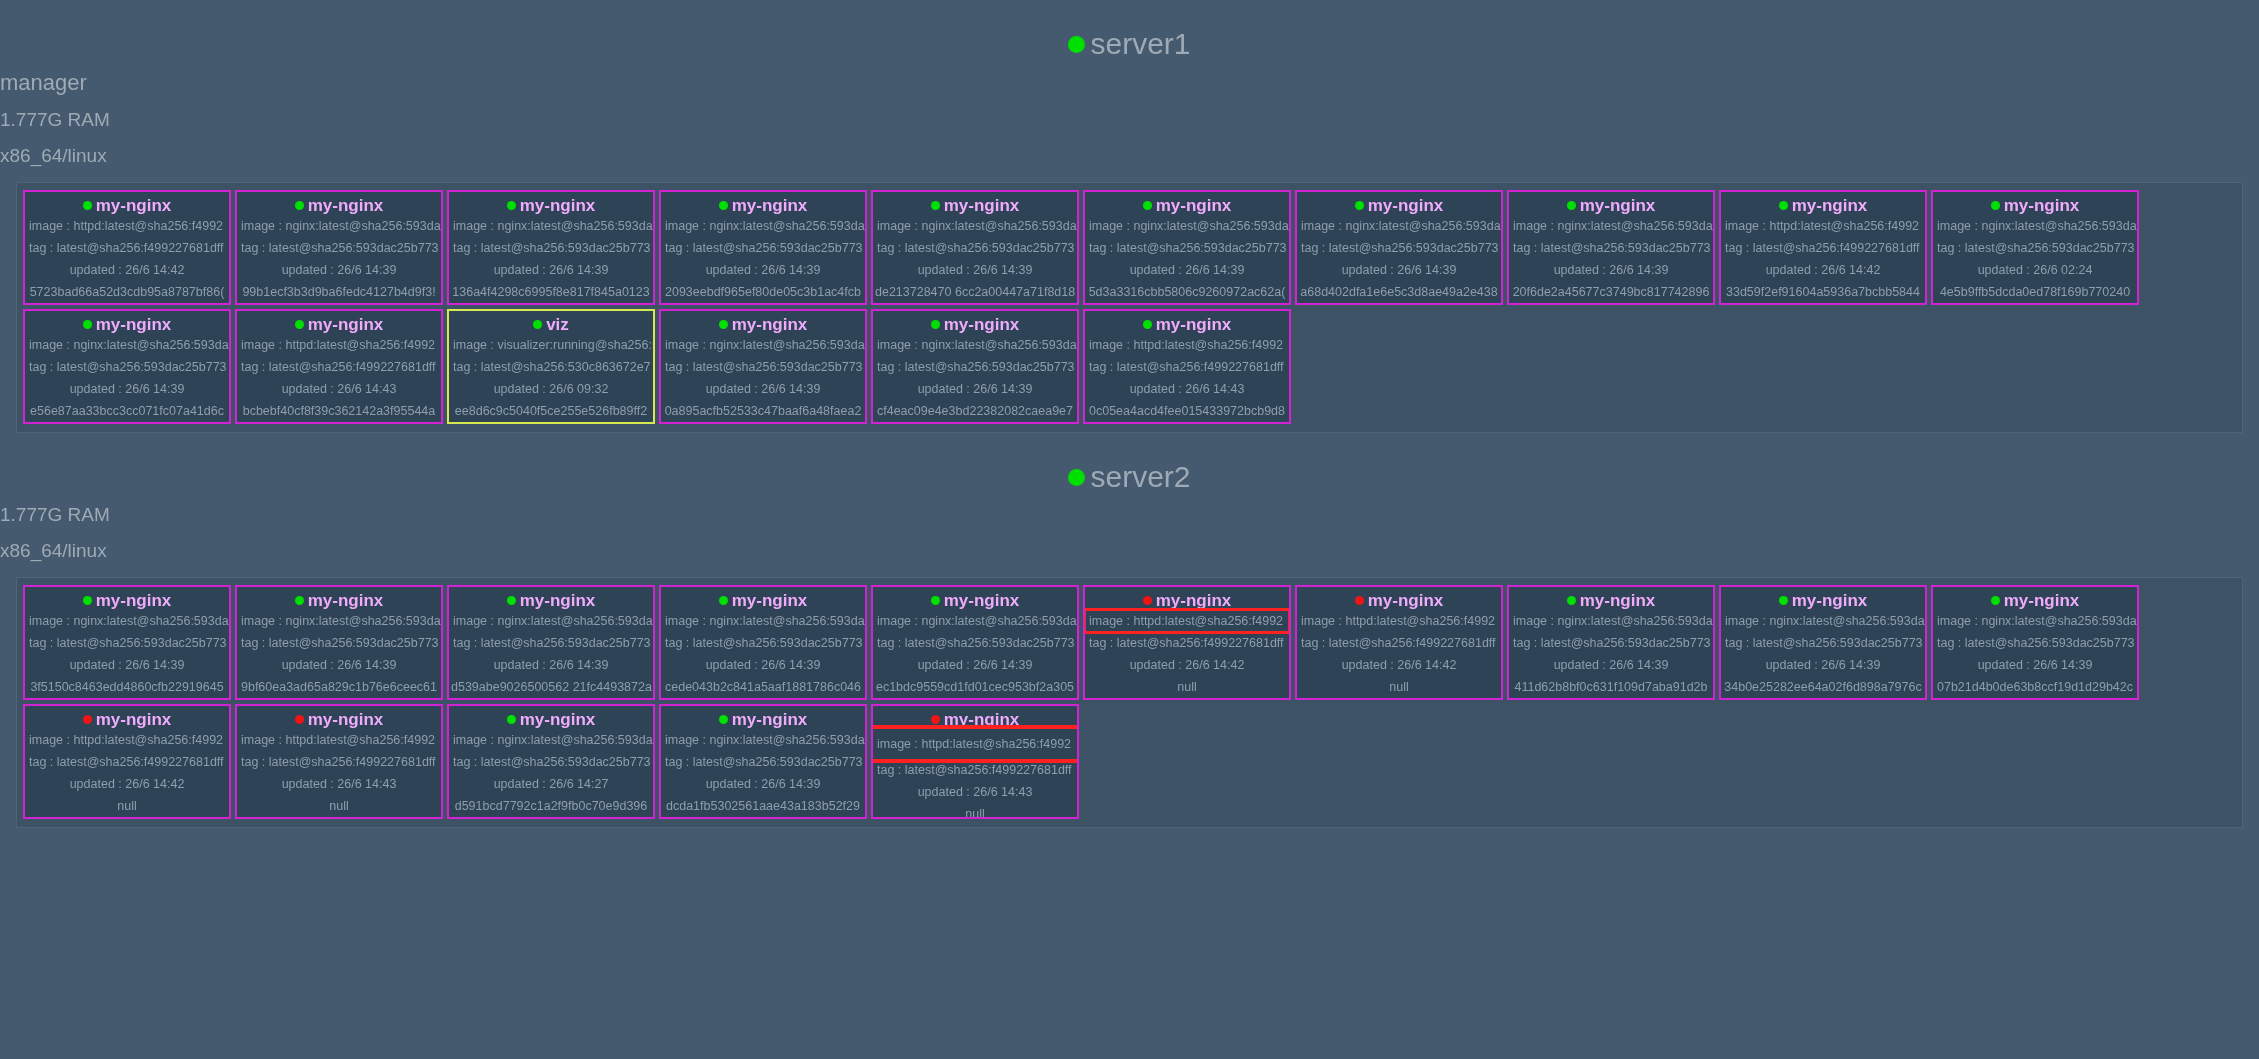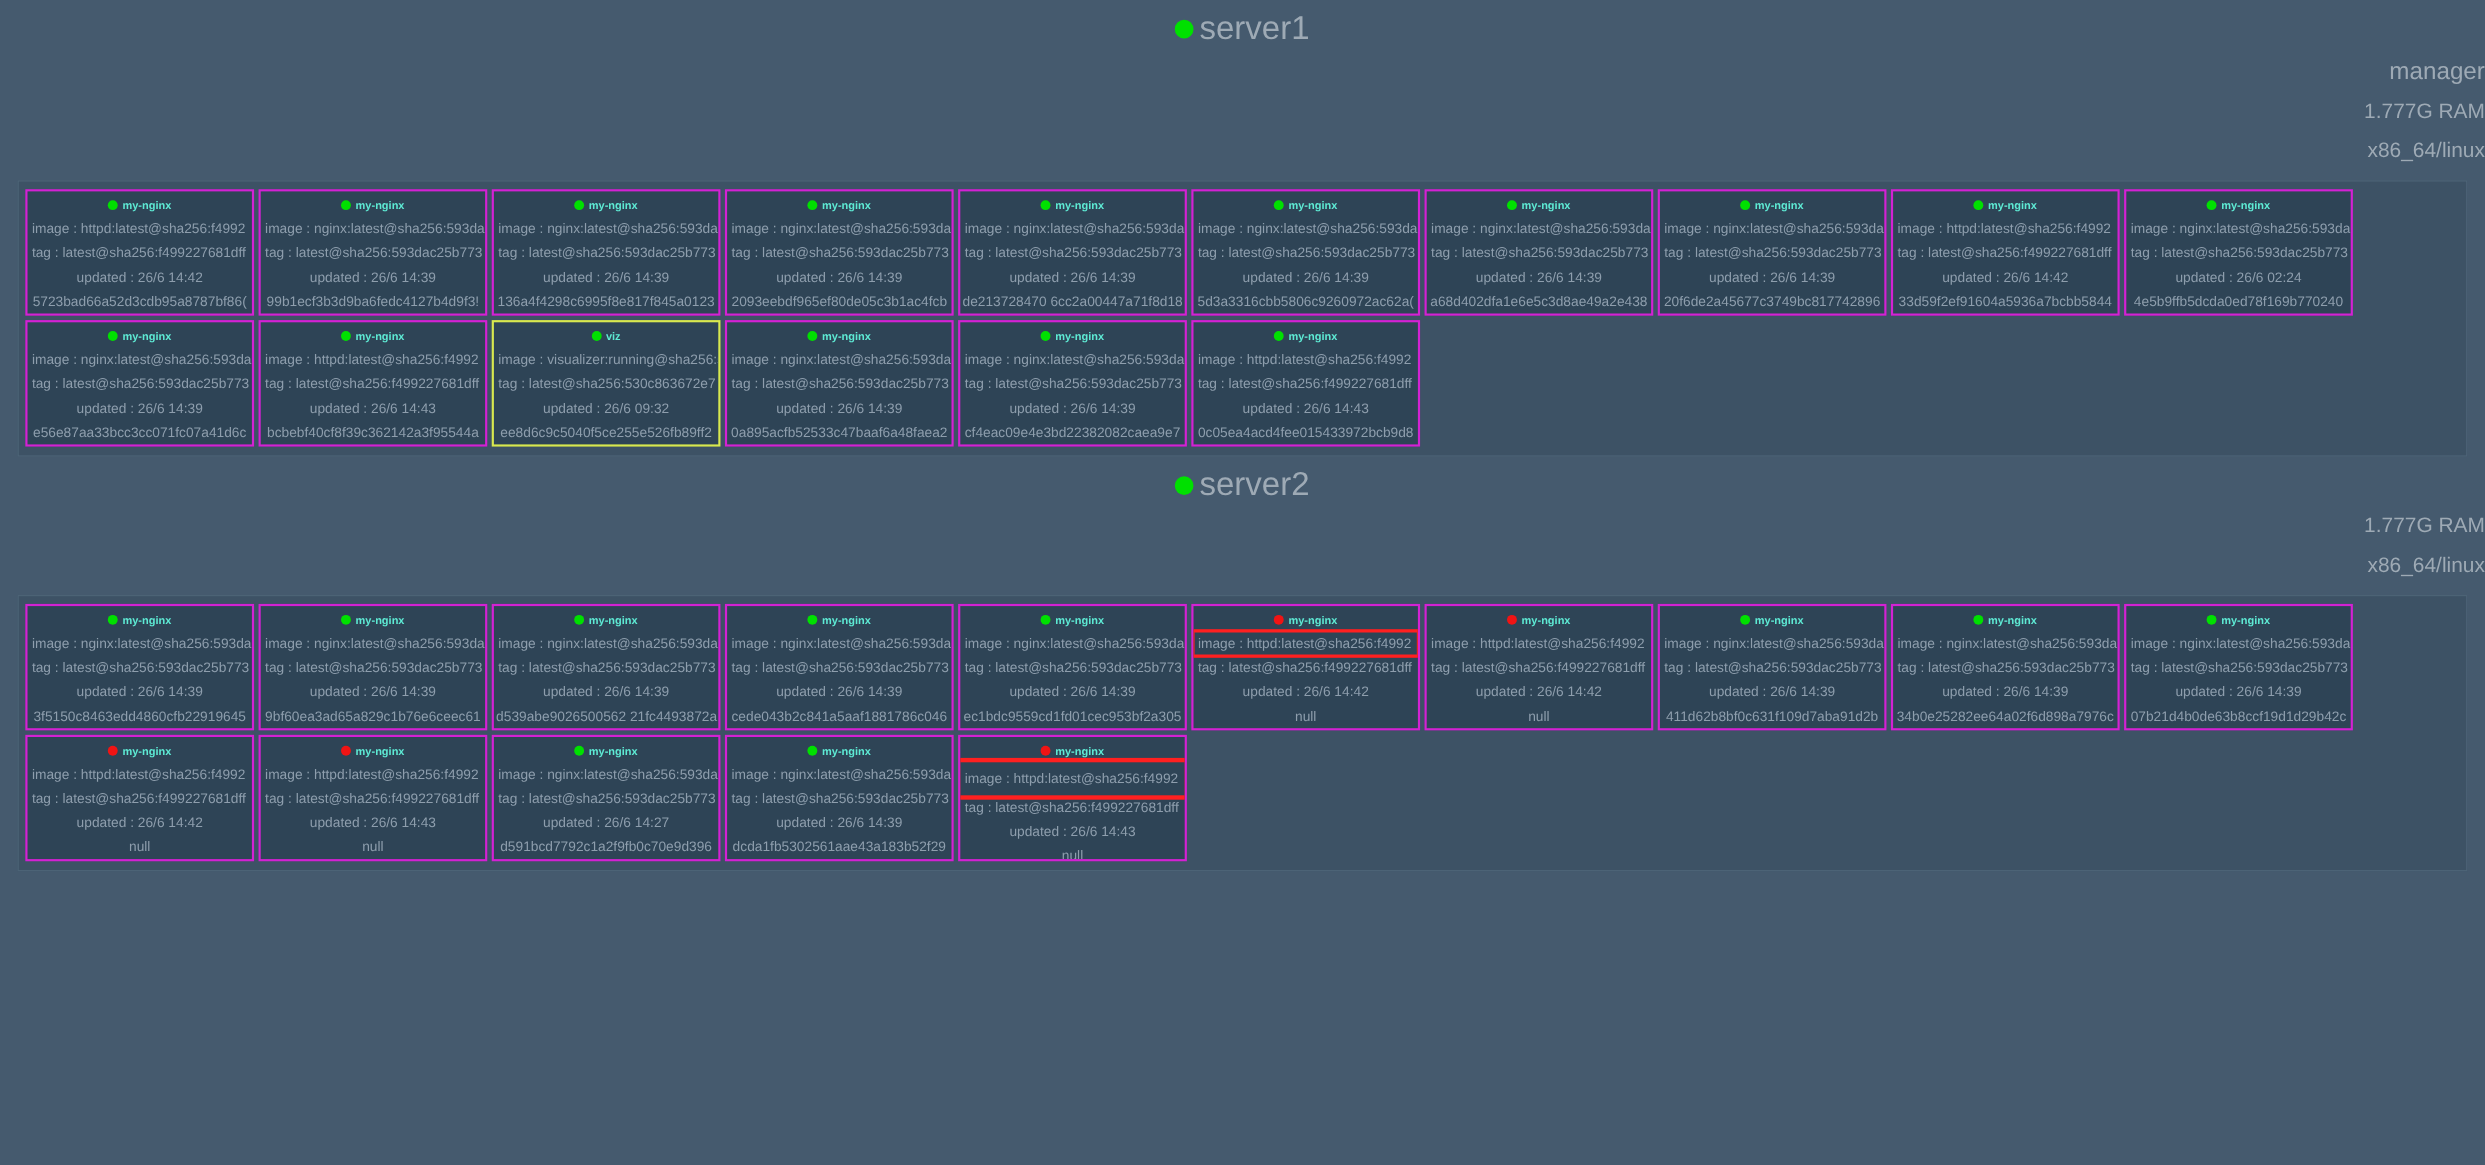--- a/index.html
+++ b/index.html
@@ -8,21 +8,21 @@
     width: 2259px;
     height: 1059px;
     background: #455a6e;
     font-family: "Liberation Sans", sans-serif;
     overflow: hidden;
   }
   .page { position: relative; width: 2259px; height: 1059px; }
 
   
   .node { width: 2259px; }
-  .node-header { text-align: right; padding-top: 6px; }
+  .node-header { text-align: left; padding-top: 24px; }
   .node-title {
     font-size: 30px;
     color: #9eaab5;
     font-weight: 400;
     line-height: 40px;
     display: flex;
     justify-content: center;
     align-items: center;
     gap: 2px;
   }
@@ -57,23 +57,23 @@
     margin: 2px 2px;
     border: 2px solid #d322d3;
     background: #2e4456;
     position: relative;
     overflow: hidden;
     padding-top: 4px;
     flex: 0 0 auto;
   }
   .task.accent-yellow { border-color: #d8e84f; }
   .task .t-name {
-    font-size: 10px;
+    font-size: 17px;
     font-weight: bold;
-    color: #5eead4;
+    color: #f0abfc;
     text-align: center;
     line-height: 19px;
     white-space: nowrap;
   }
   .task .t-dot {
     width: 9px; height: 9px; border-radius: 50%;
     display: inline-block;
     background: #00e000;
     margin-right: 4px;
     vertical-align: middle;

